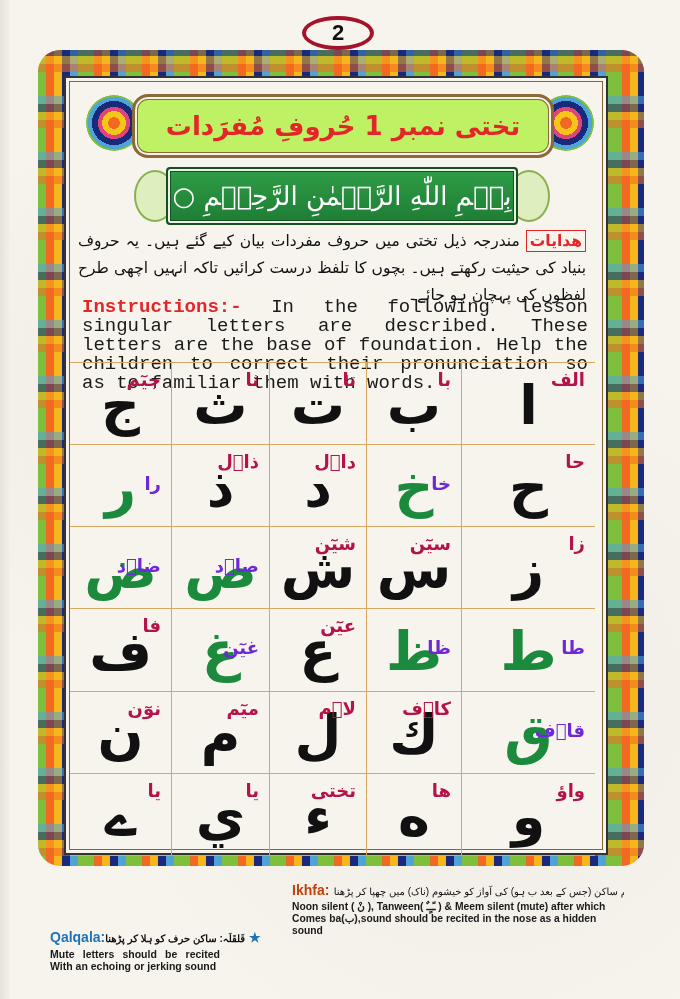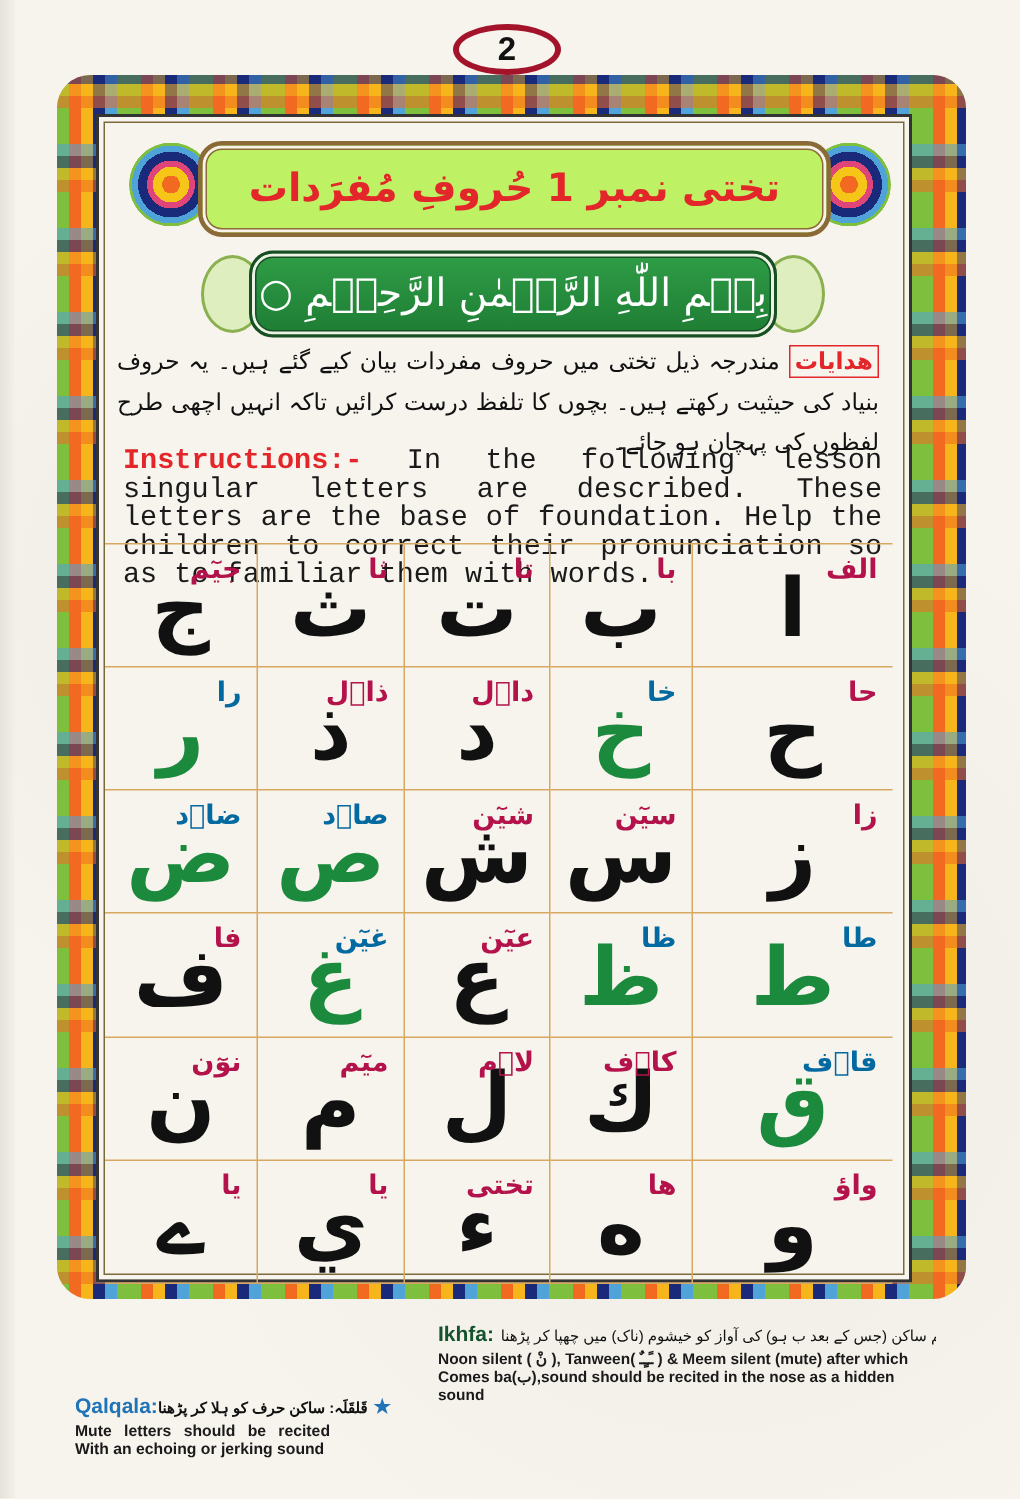--- a/index.html
+++ b/index.html
@@ -68,21 +68,21 @@
     background:
       radial-gradient(circle, #f26a21 0 6px, #f5c518 6px 12px, #e0457a 12px 16px, #1a2a7a 16px 22px, #4fa3d9 22px 26px, #7fbf3e 26px 28px, transparent 28px);
   }
   .ornament.left { left:86px; top:95px; }
   .ornament.right { left:538px; top:95px; }
 
   
   .bism {
     position:absolute; left:166px; top:167px; width:348px; height:54px;
     background:linear-gradient(180deg,#2f9d47,#1e7d34);
-    border:2px solid #174f22; border-radius:16px;
+    border:2px solid #174f22; border-radius:4px;
     box-shadow: inset 0 0 0 2px #e9f2e3, inset 0 0 0 3px #174f22;
     text-align:center; color:#fff;
     font-family:"DejaVu Serif", serif; font-size:26px; line-height:54px; direction:rtl;
   }
   .bism-cap { position:absolute; top:170px; width:38px; height:48px;
     background:#dfeebf; border:2px solid #8ab04f; border-radius:50%; }
   .bism-cap.l { left:134px; } .bism-cap.r { left:508px; }
 
   
   .urdu {
@@ -121,32 +121,32 @@
     font-family:"DejaVu Sans", sans-serif; font-weight:bold; font-size:54px; line-height:70px;
   }
   .name {
     position:absolute; top:6px; right:10px;
     font-family:"DejaVu Sans", sans-serif; font-weight:bold; font-size:18px;
     direction:rtl;
   }
   .c-black { color:#111; }
   .c-green { color:#1b8a3c; }
   .n-red { color:#b3134a; }
-  .n-green { color:#0369a1; }
+  .n-green { color:#6d28d9;margin-top:22px; }
 
   
   .note { position:absolute; font-family:"Liberation Sans", sans-serif; }
   .q-wrap { left:50px; top:881px; width:170px; }
   .q-head { font-weight:bold; font-size:14px; color:#1f73b7; white-space:nowrap;margin-top:48px; }
   .q-urdu { font-size:10px; color:#111; direction:rtl; display:inline-block; }
   .q-body { font-weight:bold; font-size:10.5px; color:#1a1a1a; line-height:12px; text-align:justify; margin-top:3px; }
   .star { display:inline-block; font-size:13px; }
   .star.blue { color:#1f73b7; }
   .k-wrap { left:292px; top:881px; width:332px; }
-  .k-head { font-weight:bold; font-size:14px; color:#14532d; white-space:nowrap; }
+  .k-head { font-weight:bold; font-size:14px; color:#c2410c; white-space:nowrap; }
   .k-urdu { font-size:10px; color:#111; direction:rtl; }
   .k-body { font-weight:bold; font-size:10.3px; color:#1a1a1a; line-height:12px; margin-top:2px; }
 </style>
 </head>
 <body>
 
 <div class="page-bg"></div>
 <div class="spine"></div>
 
 <div class="page-num">2</div>

